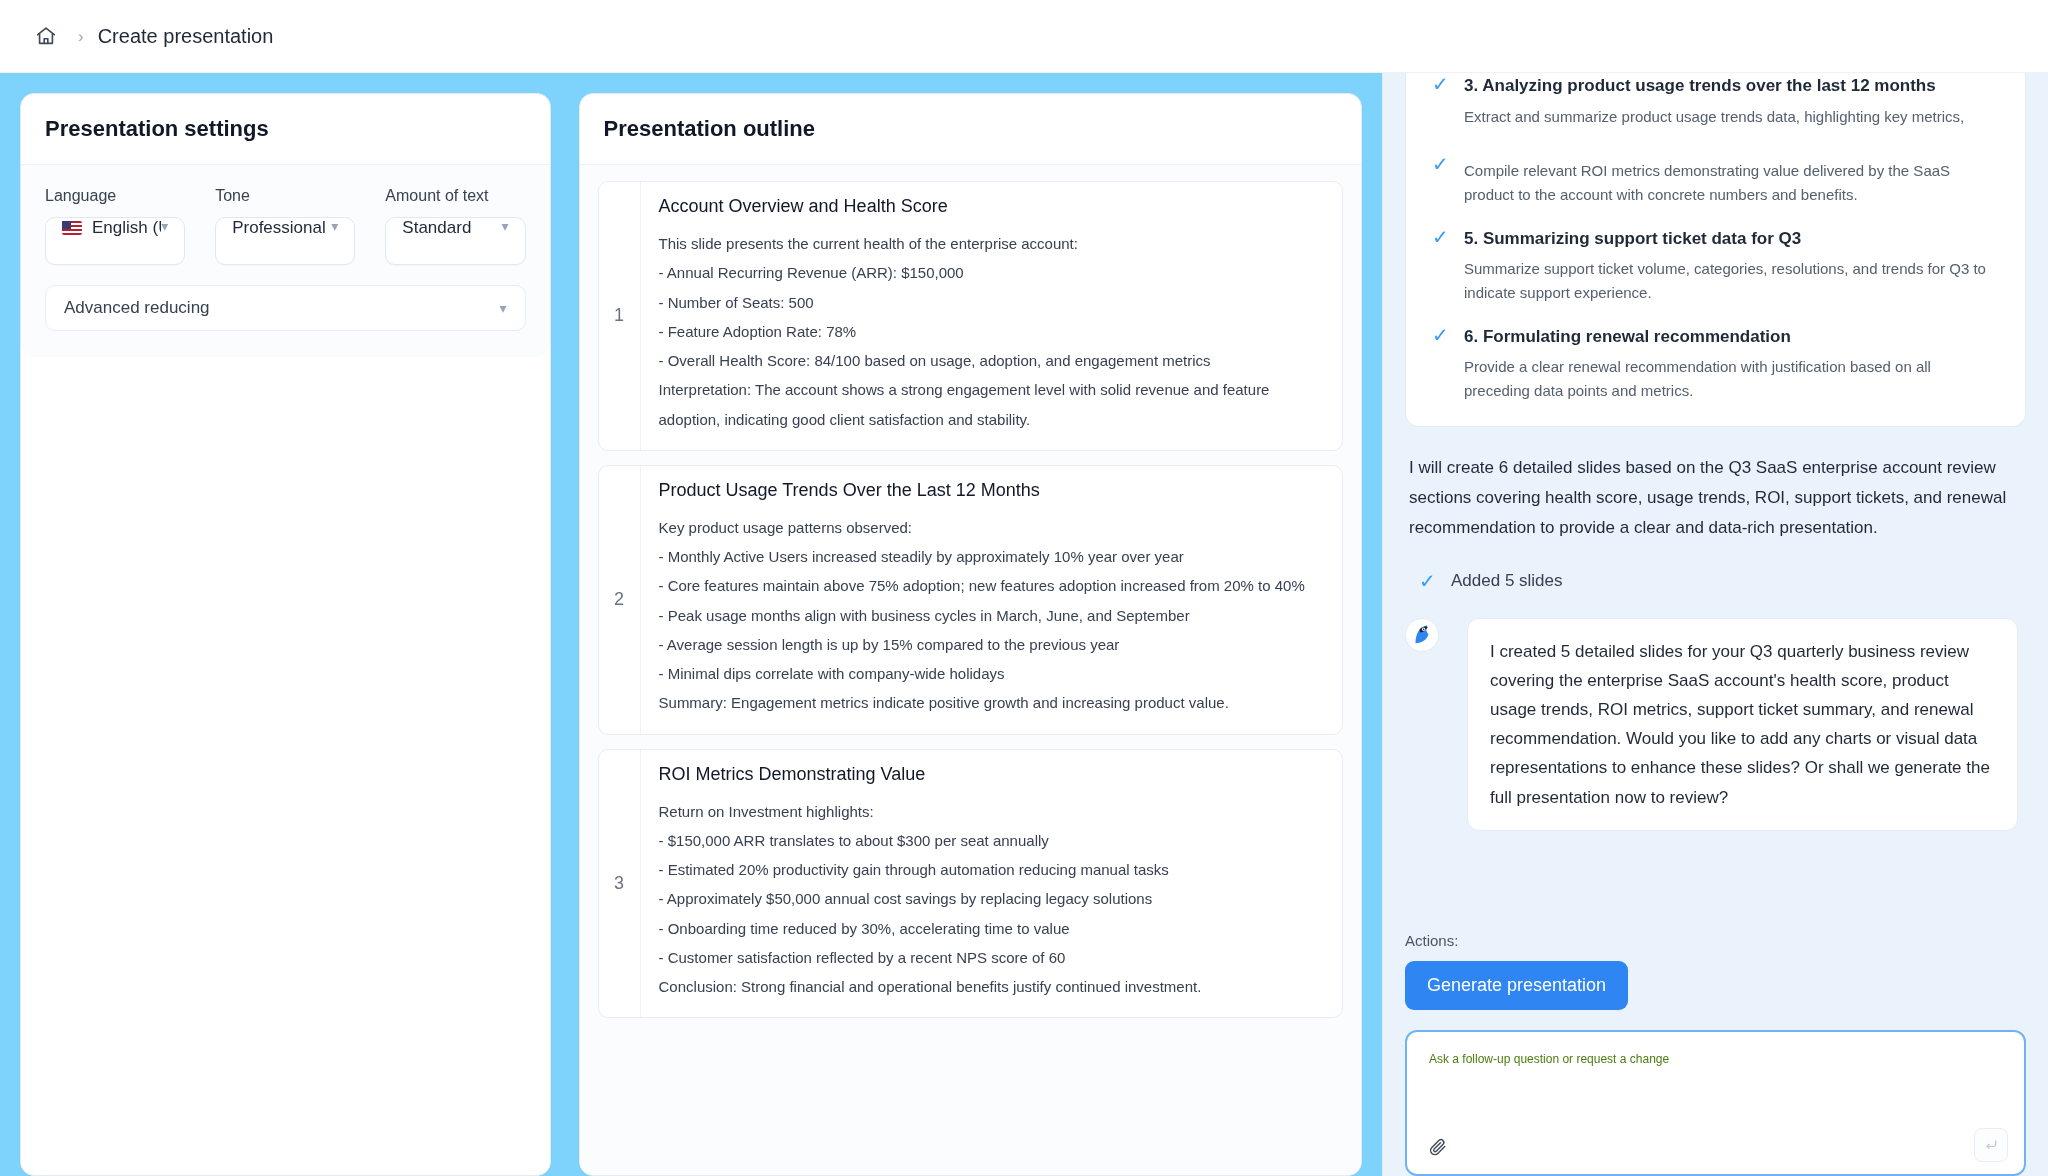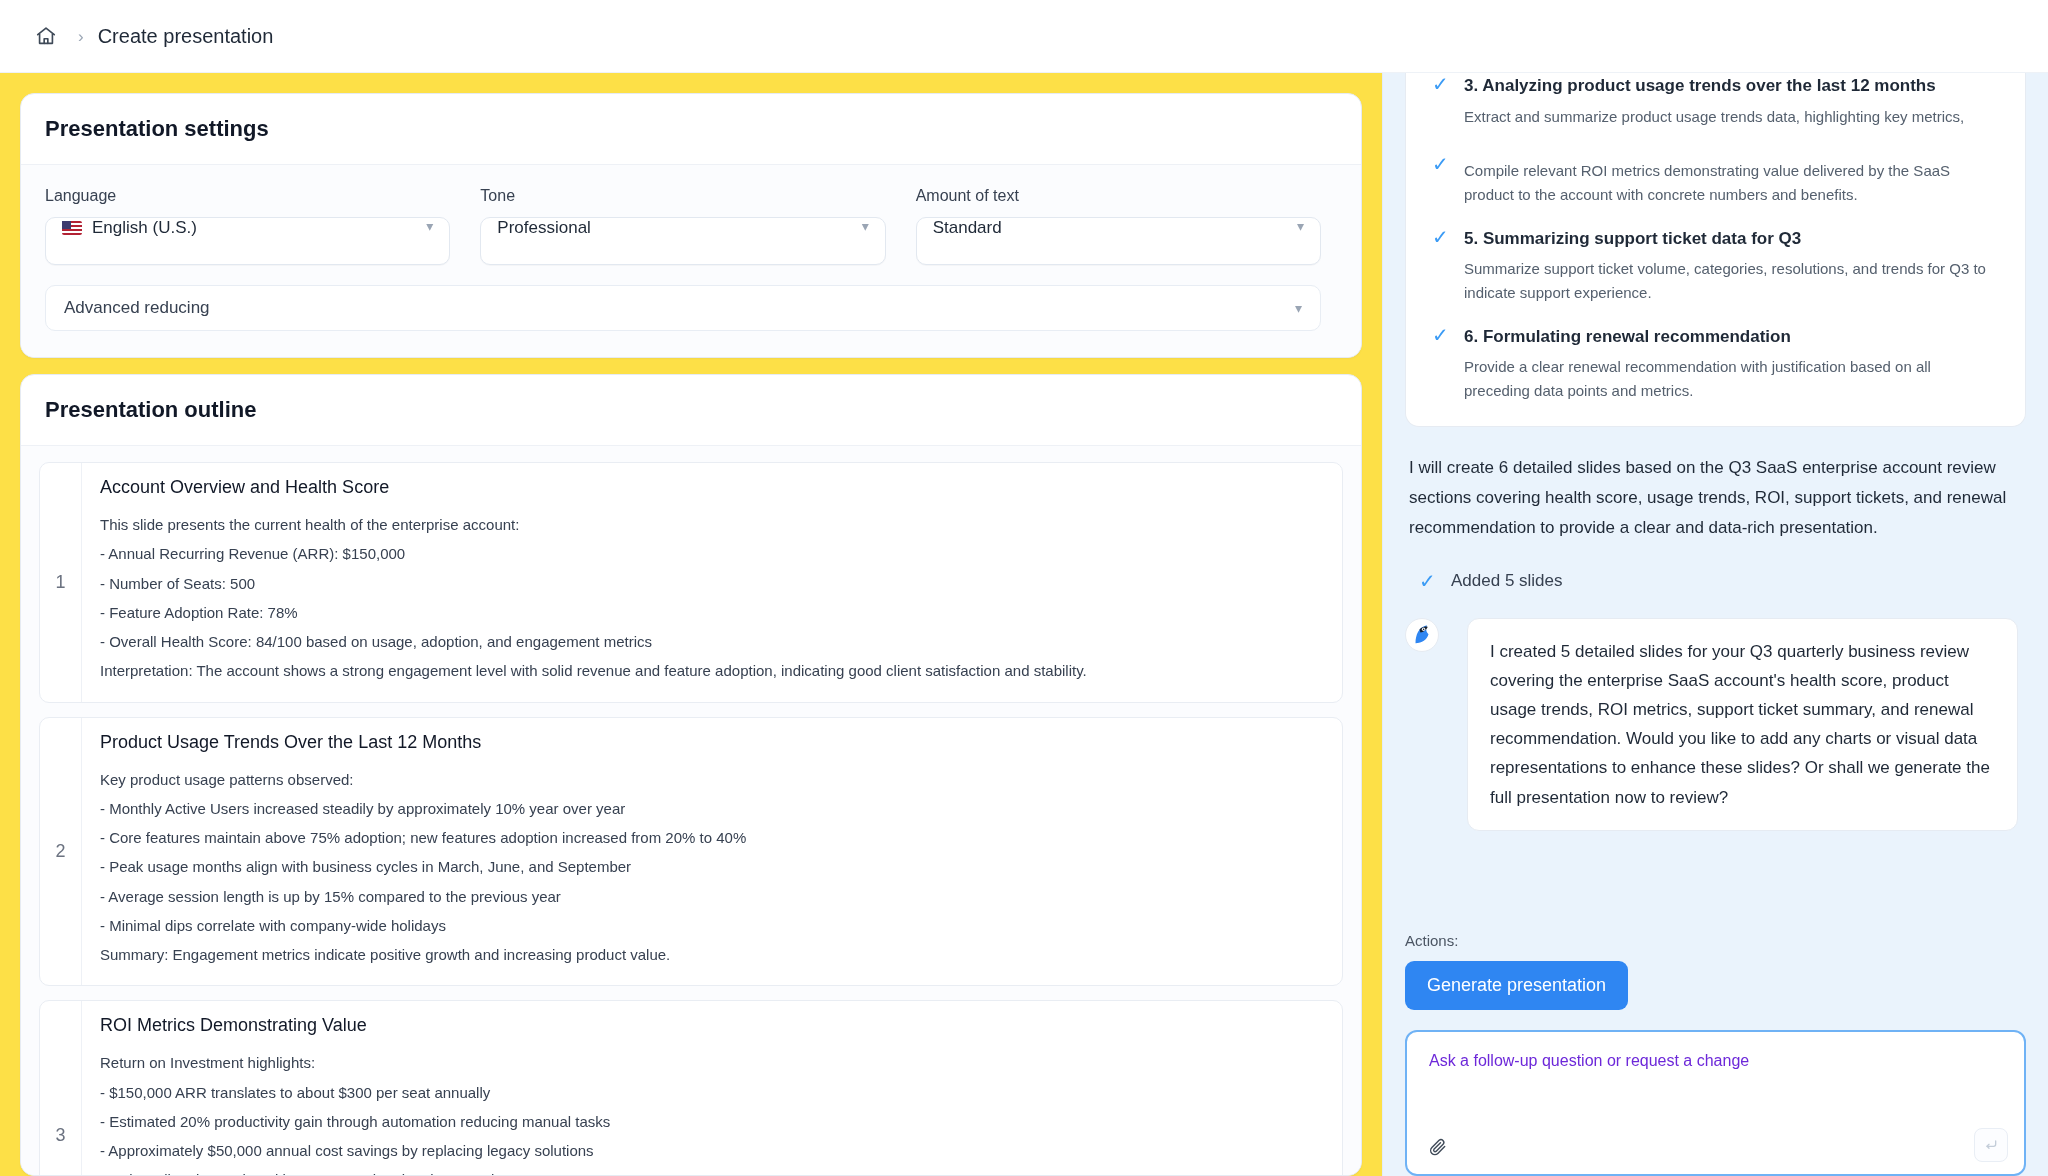--- a/index.html
+++ b/index.html
@@ -29,24 +29,24 @@
   }
   .home-btn svg { display:block; }
   .crumb-sep { color:#9aa5b4; font-size:17px; line-height:1; }
   .crumb-text { font-size:20px; color:#1f2937; }
 
   
   .body { flex:1 1 auto; display:flex; min-height:0; background:#eef5fd; }
 
   .left-pane {
     width:1382px; flex:0 0 1382px;
-    background:#fde047;
+    background:#7dd3fc;
     padding:20px 20px 0 20px;
     overflow:hidden;
-    display:flex; flex-direction:column; gap:16px;
+    display:flex; gap:28px;
   }
   .right-pane {
     flex:1 1 auto;
     background:#eaf3fc;
     padding:0 22px 0 22px;
     display:flex; flex-direction:column;
     min-width:0;
     position:relative;
     border-left:1px solid #e3ecf7;
   }
@@ -58,21 +58,21 @@
     border-radius:14px;
     box-shadow:0 1px 2px rgba(16,24,40,.04);
   }
   .card-head {
     padding:22px 24px;
     border-bottom:1px solid #eef1f6;
   }
   .card-title { font-size:22px; font-weight:bold; color:#111827; }
 
   .settings-body {
-    padding:22px 40px 26px 24px;
+    padding:22px 24px 26px 24px;
     background:#fbfcfe;
     border-radius:0 0 14px 14px;
   }
   .field-row { display:flex; gap:30px; }
   .field { flex:1 1 0; min-width:0; }
   .field-label { font-size:16px; color:#374151; margin-bottom:12px; }
   .select {
     height:48px;
     background:#fff;
     border:1px solid #e2e8f0;
@@ -191,21 +191,21 @@
   }
   .composer {
     margin-top:20px;
     background:#ffffff;
     border:2px solid #6fb2f5;
     border-radius:12px;
     height:146px;
     position:relative;
     padding:20px 22px;
   }
-  .composer-ph { font-size:16px; color:#6d28d9; }
+  .composer-ph { font-size:12px; color:#4d7c0f; }
   .clip-btn {
     position:absolute; left:18px; bottom:14px;
     width:26px; height:26px; cursor:pointer;
     display:flex; align-items:center; justify-content:center;
     color:#3f4a58;
   }
   .send-btn {
     position:absolute; right:16px; bottom:12px;
     width:34px; height:34px; border-radius:8px;
     border:1px solid #e9eef5; background:#fcfdff;

